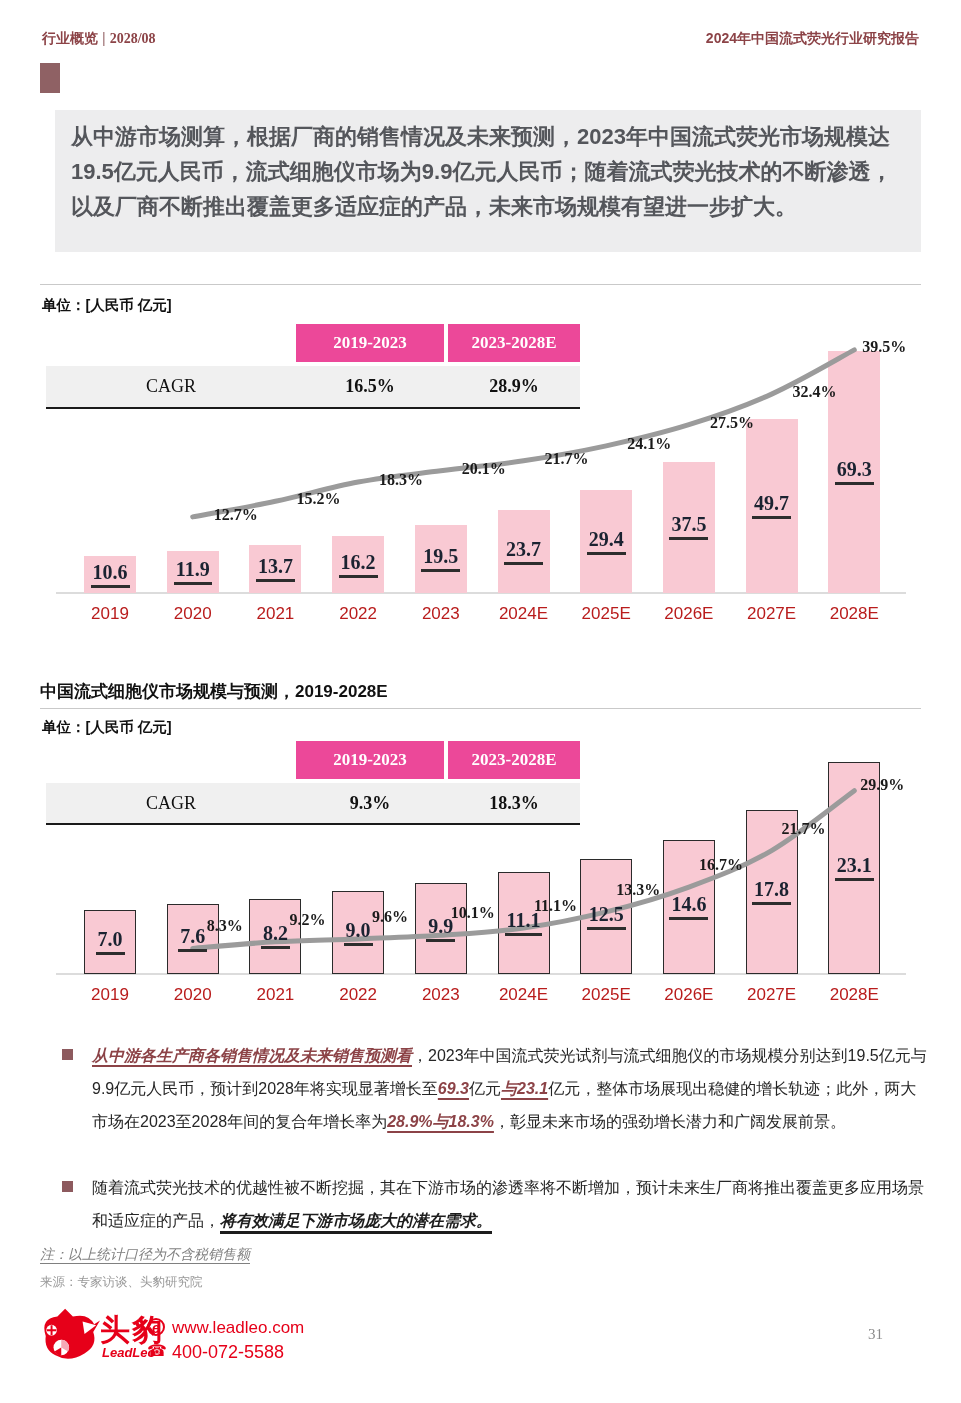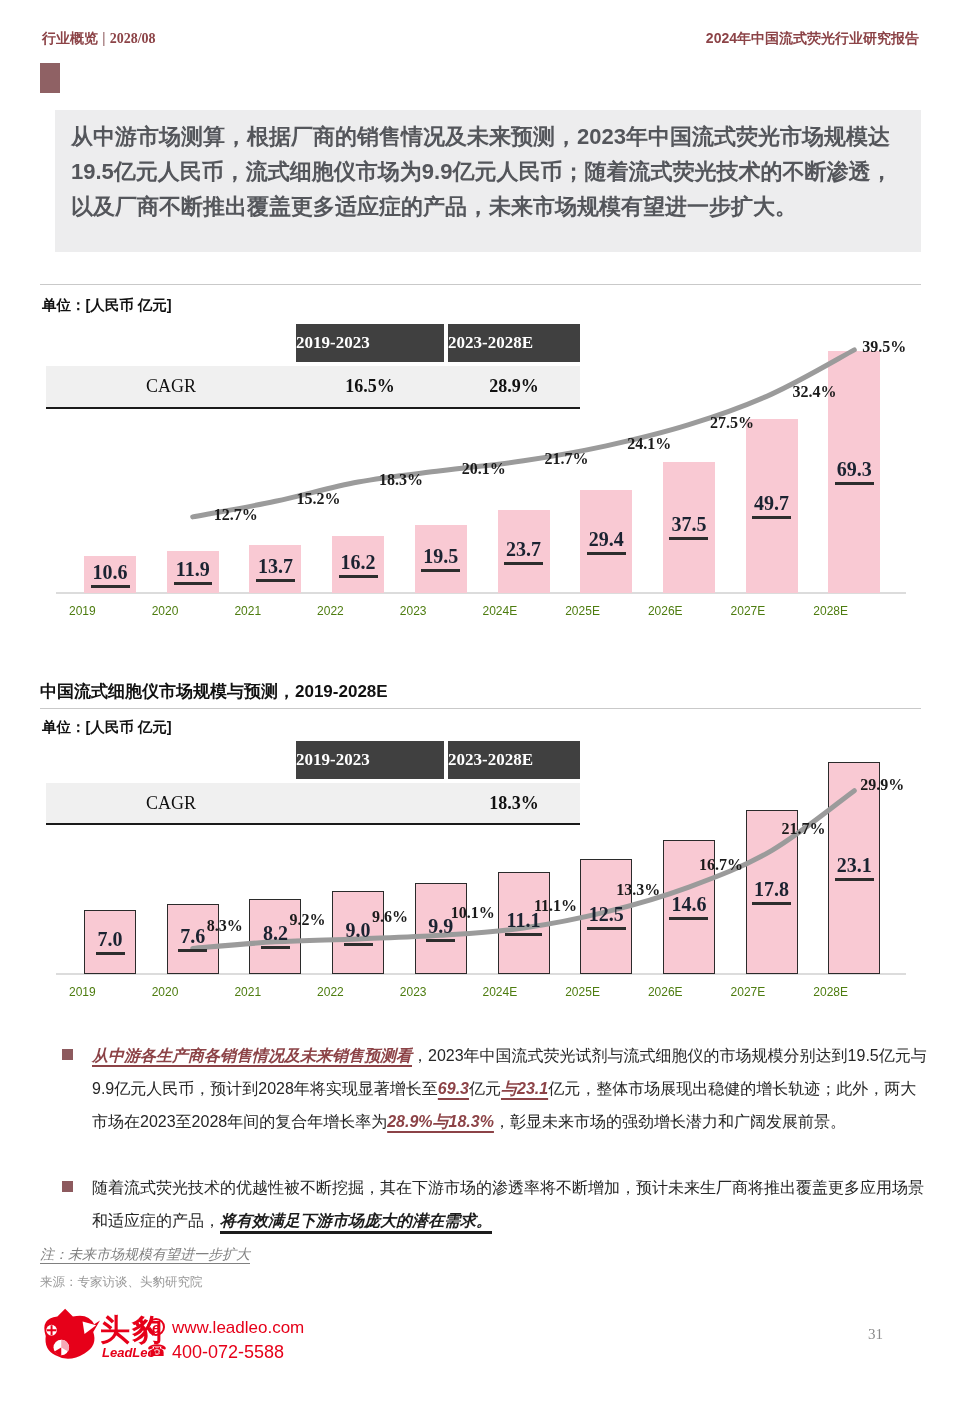--- a/index.html
+++ b/index.html
@@ -12,32 +12,32 @@
   
   .title-square{width:20px;height:30px;background:#8F6164;}
   .page-title{font-size:27px;font-weight:bold;color:#8C4347;letter-spacing:1px;white-space:nowrap;}
   
   .summary{background:#EDEDEE;color:#54565B;font-weight:bold;font-size:22px;line-height:35px;
            padding:9px 16px 9px 16px;box-sizing:border-box;}
   
   .chart-title{font-size:17px;font-weight:bold;color:#111;white-space:nowrap;}
   .rule{height:1px;background:#C9C9C9;}
   .unit-label{font-size:14.5px;font-weight:bold;color:#111;}
-  .cagr-head{background:#404040;color:#fff;
+  .cagr-head{background:#ec4899;color:#fff;text-align:center;
              font-family:"Liberation Serif",serif;font-weight:bold;font-size:17px;}
   .cagr-row{background:#F0F0F0;border-bottom:2px solid #1a1a1a;}
   .cagr-cell{text-align:center;font-family:"Liberation Serif",serif;font-size:18px;color:#111;}
   .cagr-val{font-weight:bold;}
   .baseline{height:2px;background:#DCDCDC;}
   .bar{background:#F9C9D3;z-index:1;}
   .bar.bordered{border:1.5px solid #2b2b2b;box-sizing:border-box;}
   .bar-val{z-index:3;text-align:center;font-family:"Liberation Serif",serif;font-weight:bold;
            font-size:20px;color:#1b2331;}
   .bar-val span{display:inline-block;border-bottom:3px solid #2d2d2d;padding:0 2px 1px 2px;}
-  .xlab{z-index:3;text-align:left;font-size:12px;color:#4d7c0f;}
+  .xlab{z-index:3;text-align:center;font-size:17px;color:#b91c1c;}
   .pct{z-index:4;text-align:center;font-family:"Liberation Serif",serif;font-weight:bold;
        font-size:16px;color:#1b1b1b;white-space:nowrap;transform:translate(-50%,-50%);}
   #lines{position:absolute;left:0;top:0;z-index:2;pointer-events:none;}
   
   .bullet-square{width:11px;height:11px;background:#8D5A5E;}
   .bullet-text{font-size:16px;line-height:33px;color:#262626;}
   .seg-plain{}
   .seg-em-red{color:#8C4347;font-weight:bold;font-style:italic;text-decoration:underline;
               text-decoration-thickness:2px;text-underline-offset:4px;}
   .seg-em-dark{color:#1d1d1d;font-weight:bold;font-style:italic;text-decoration:underline;
@@ -84,36 +84,37 @@
   <div id="chart1"></div>
 
   <div class="abs chart-title" style="left:40px;top:680px;">中国流式细胞仪市场规模与预测，2019-2028E</div>
   <div class="abs rule" style="left:40px;top:708px;width:881px;"></div>
   <div class="abs unit-label" style="left:42px;top:718px;">单位：[人民币 亿元]</div>
 
   <div class="abs cagr-head" style="left:296px;top:741px;width:148px;height:38px;line-height:38px;">2019-2023</div>
   <div class="abs cagr-head" style="left:448px;top:741px;width:132px;height:38px;line-height:38px;">2023-2028E</div>
   <div class="abs cagr-row" style="left:46px;top:783px;width:534px;height:40px;">
     <div class="abs cagr-cell" style="left:0;top:0;width:250px;line-height:40px;">CAGR</div>
+    <div class="abs cagr-cell cagr-val" style="left:250px;top:0;width:148px;line-height:40px;">9.3%</div>
     <div class="abs cagr-cell cagr-val" style="left:402px;top:0;width:132px;line-height:40px;">18.3%</div>
   </div>
   <div class="abs baseline" style="left:56px;top:973px;width:850px;"></div>
   <div id="chart2"></div>
 
   <svg id="lines" width="961" height="1403" viewBox="0 0 961 1403">
       <path d="M192.7,516.879 C206.5,514.3 247.8,507.1 275.4,501.3 C303.0,495.5 330.5,487.1 358.1,482.0 C385.7,476.9 413.2,474.3 440.8,470.8 C468.4,467.2 495.9,465.0 523.5,460.8 C551.1,456.7 578.6,451.9 606.2,445.9 C633.8,439.8 661.3,433.3 688.9,424.7 C716.5,416.1 744.0,406.6 771.6,394.1 C799.2,381.7 840.5,357.3 854.3,349.9" fill="none" stroke="#9B9B9B" stroke-width="5" stroke-linecap="round" stroke-linejoin="round"></path>
       <path d="M192.7,948.41 C206.5,947.3 247.8,943.4 275.4,941.8 C303.0,940.3 330.5,940.0 358.1,938.9 C385.7,937.8 413.2,937.1 440.8,935.3 C468.4,933.4 495.9,931.9 523.5,928.0 C551.1,924.1 578.6,918.7 606.2,911.9 C633.8,905.1 661.3,897.3 688.9,887.1 C716.5,876.9 744.0,866.7 771.6,850.6 C799.2,834.5 840.5,800.7 854.3,790.7" fill="none" stroke="#9B9B9B" stroke-width="5" stroke-linecap="round" stroke-linejoin="round"></path>
     </svg>
 
   <div class="abs bullet-square" style="left:62px;top:1049px;"></div>
   <div class="abs bullet-text" style="left:92px;top:1039px;width:838px;" id="bullet1"><span class="seg-em-red">从中游各生产商各销售情况及未来销售预测看</span><span class="seg-plain">，2023年中国流式荧光试剂与流式细胞仪的市场规模分别达到19.5亿元与9.9亿元人民币，预计到2028年将实现显著增长至</span><span class="seg-em-red">69.3</span><span class="seg-plain">亿元</span><span class="seg-em-red">与23.1</span><span class="seg-plain">亿元，整体市场展现出稳健的增长轨迹；此外，两大市场在2023至2028年间的复合年增长率为</span><span class="seg-em-red">28.9%与18.3%</span><span class="seg-plain">，彰显未来市场的强劲增长潜力和广阔发展前景。</span></div>
   <div class="abs bullet-square" style="left:62px;top:1181px;"></div>
   <div class="abs bullet-text" style="left:92px;top:1171px;width:838px;" id="bullet2"><span class="seg-plain">随着流式荧光技术的优越性被不断挖掘，其在下游市场的渗透率将不断增加，预计未来生厂商将推出覆盖更多应用场景和适应症的产品，</span><span class="seg-em-dark">将有效满足下游市场庞大的潜在需求。</span></div>
 
-  <div class="abs note" style="left:40px;top:1246px;">注：未来市场规模有望进一步扩大</div>
+  <div class="abs note" style="left:40px;top:1246px;">注：以上统计口径为不含税销售额</div>
   <div class="abs source" style="left:40px;top:1274px;">来源：专家访谈、头豹研究院</div>
 
   <svg class="abs" style="left:38px;top:1306px;" width="62" height="58" viewBox="0 0 64 58">
     <path d="M8,30 Q2,12 20,10 L28,2 L36,10 Q52,6 58,18 L64,14 L57,26 Q62,40 48,48 Q32,58 18,50 Q6,44 8,30 Z" fill="#E60019"></path>
     <path d="M46,15 L60,19 L48,28 Z" fill="#fff"></path>
     <circle cx="14" cy="24" r="5.5" fill="#fff"></circle>
     <path d="M14,19 L14,29 M9,24 L19,24" stroke="#E60019" stroke-width="2"></path>
     <circle cx="24" cy="42" r="8" fill="#fff"></circle>
     <path d="M24,42 L24,34 A8,8 0 0 1 31,46 Z" fill="#F6A9B5"></path>
     <path d="M24,42 L17,46 A8,8 0 0 0 24,50 Z" fill="#E60019"></path>

